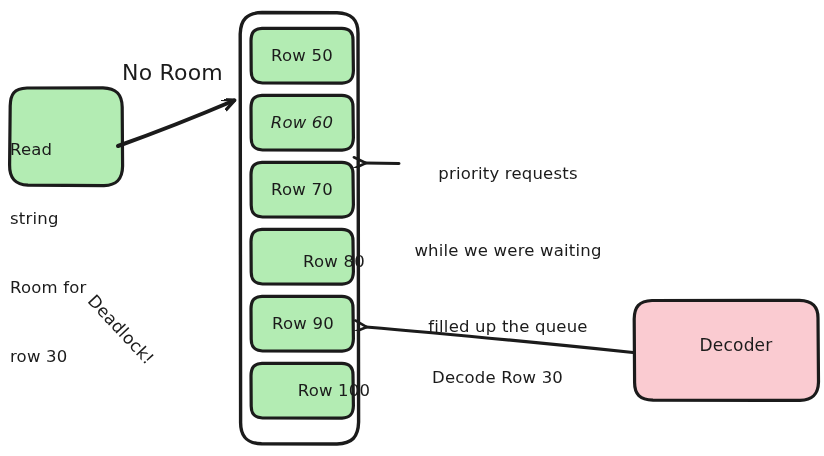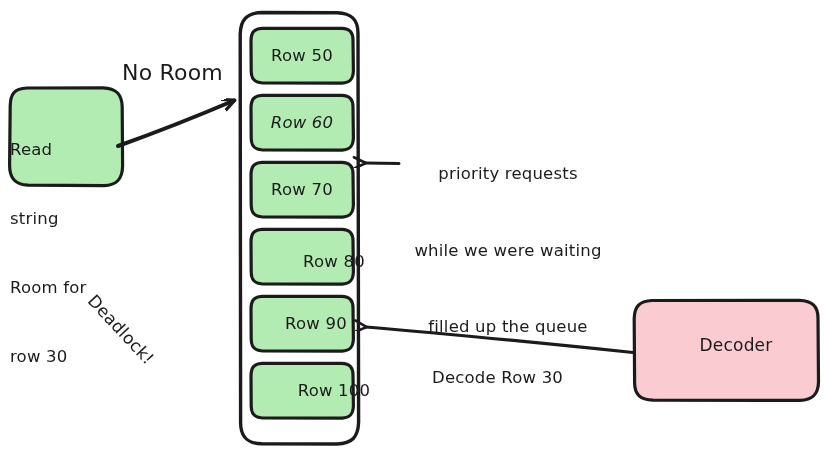--- a/index.html
+++ b/index.html
@@ -190,21 +190,21 @@
     <div>Read</div>
     <div>string</div>
     <div>Room for</div>
     <div>row 30</div>
   </div>
 
   <div class="txt row-label" style="left:251px; top:28px;">Row 50</div>
   <div class="txt row-label" style="left:251px; top:95px;font-style:italic;">Row 60</div>
   <div class="txt row-label" style="left:251px; top:162px;">Row 70</div>
   <div class="txt row-label" style="left:251px; top:234px;margin-left:32px;">Row 80</div>
-  <div class="txt row-label" style="left:265px; top:296px;">Row 90</div>
+  <div class="txt row-label" style="left:252px; top:296px;">Row 90</div>
   <div class="txt row-label" style="left:251px; top:363px;margin-left:32px;">Row 100</div>
 
   <div class="txt" id="decoder-label">Decoder</div>
 
   <div class="txt" id="no-room-label">No Room</div>
 
   <div class="txt" id="decode-label">Decode Row 30</div>
 
   <div class="txt" id="deadlock-label">Deadlock!</div>
 

